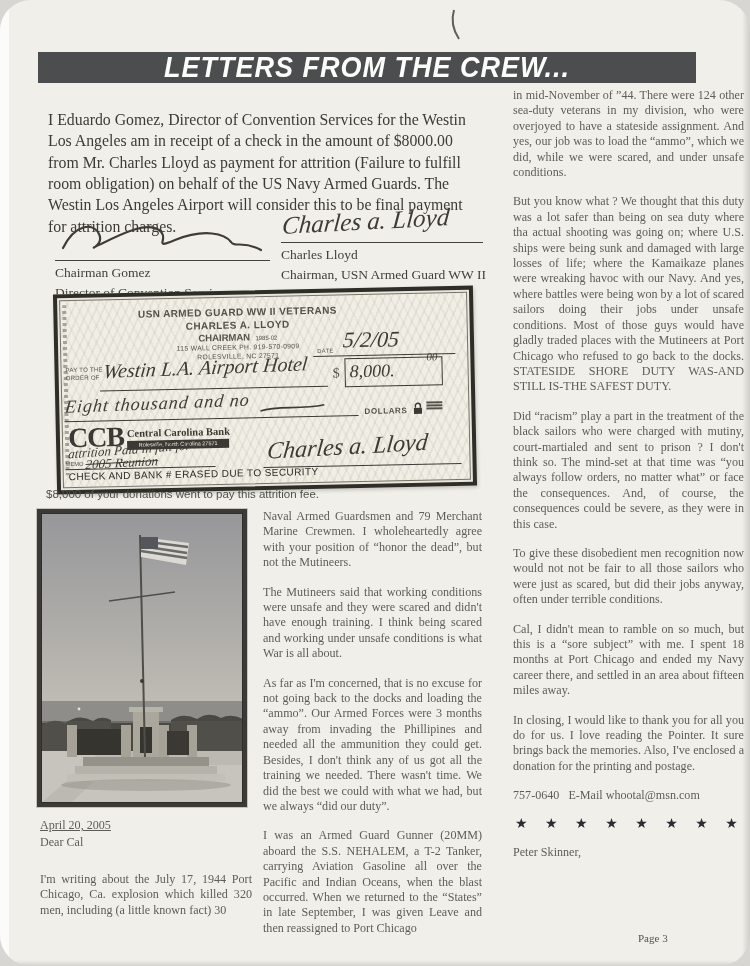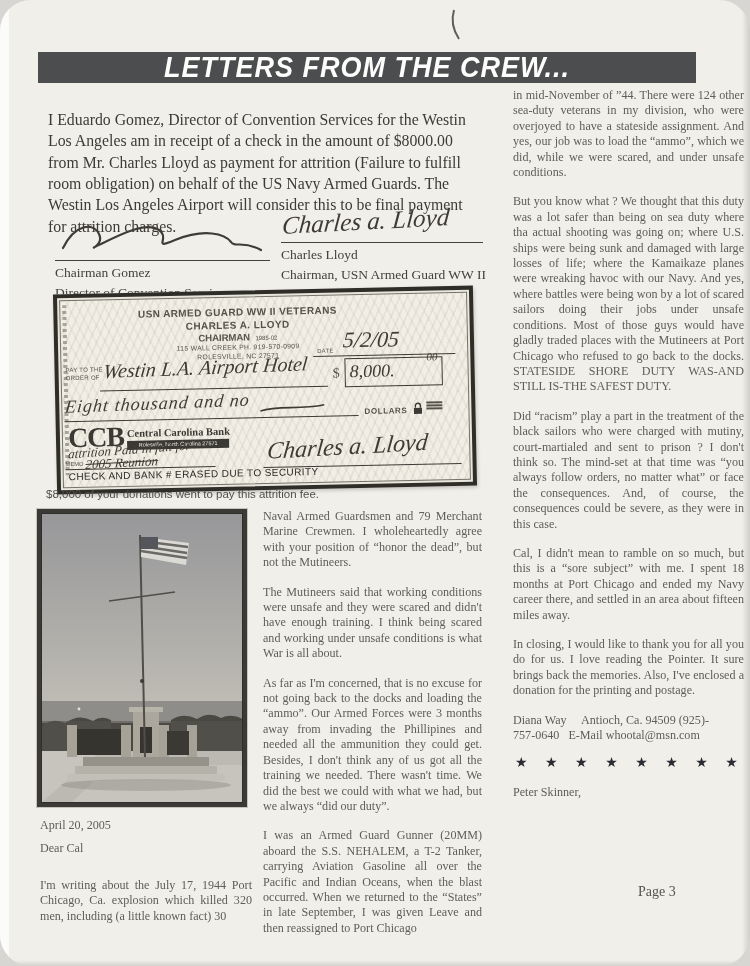--- a/index.html
+++ b/index.html
@@ -85,28 +85,28 @@
   }
 
   
   .photo { position:absolute; left:37px; top:509px; width:210px; height:298px;
     background:#3b3a36; padding:4px; box-sizing:border-box; box-shadow:0 0 0 1px #c7c4bd; }
 
   
   .col { position:absolute; text-align:justify; font-size:12.1px; line-height:15.4px; color:#5e5d58; }
   .col p { margin:0 0 14px 0; }
   .col1 { left:40px; top:818px; width:212px; }
-  .col1 .date-line { margin-bottom:8px; }
+  .col1 .date-line { margin-bottom:2px;text-decoration:underline; }
   .col1 .salutation { margin-bottom:21px; }
   .col2 { left:263px; top:509px; width:219px; height:450px; overflow:hidden; }
   .col3 { left:489px; top:88px; width:231px; height:870px; overflow:hidden;margin-left:24px; }
   .sincerely { margin:0 0 0 42px; }
   .pre { white-space:pre-wrap; }
   .stars { font-size:14px; word-spacing:14px; color:#2b2c33; margin:12px 0 14px 2px; }
-  .page-number { position:absolute; left:638px; top:884px; font-size:14px; color:#55544f; }
+  .page-number { position:absolute; left:638px; top:932px; font-size:11px; color:#55544f; }
   .pen-mark { position:absolute; left:444px; top:6px; }
 </style>
 </head>
 <body>
 
 <div class="page">
   <div class="edge-left"></div>
   <div class="edge-right"></div>
   <div class="edge-bottom"></div>
 
@@ -254,22 +254,22 @@
     <p>Naval Armed Guardsmen and 79 Merchant Marine Crewmen. I wholeheartedly agree with your position of “honor the dead”, but not the Mutineers.</p>
     <p>The Mutineers said that working conditions were unsafe and they were scared and didn't have enough training. I think being scared and working under unsafe conditions is what War is all about.</p>
     <p>As far as I'm concerned, that is no excuse for not going back to the docks and loading the “ammo”. Our Armed Forces were 3 months away from invading the Phillipines and needed all the ammunition they could get. Besides, I don't think any of us got all the training we needed. There wasn't time. We did the best we could with what we had, but we always “did our duty”.</p>
     <p>I was an Armed Guard Gunner (20MM) aboard the S.S. NEHALEM, a T-2 Tanker, carrying Aviation Gasoline all over the Pacific and Indian Oceans, when the blast occurred. When we returned to the “States” in late September, I was given Leave and then reassigned to Port Chicago</p>
   </div>
 
   <div class="col col3">
     <p>in mid-November of ”44. There were 124 other sea-duty veterans in my division, who were overjoyed to have a stateside assignment. And yes, our job was to load the “ammo”, which we did, while we were scared, and under unsafe conditions.</p>
     <p>But you know what ? We thought that this duty was a lot safer than being on sea duty where tha actual shooting was going on; where U.S. ships were being sunk and damaged with large losses of life; where the Kamaikaze planes were wreaking havoc with our Navy. And yes, where battles were being won by a lot of scared sailors doing their jobs under unsafe conditions. Most of those guys would have gladly traded places with the Mutineers at Port Chicago who refused to go back to the docks. STATESIDE SHORE DUTY WAS-AND STILL IS-THE SAFEST DUTY.</p>
     <p>Did “racism” play a part in the treatment of the black sailors who were charged with mutiny, court-martialed and sent to prison ? I don't think so. The mind-set at that time was “you always follow orders, no matter what” or face the consequences. And, of course, the consequences could be severe, as they were in this case.</p>
+    <p>To give these disobedient men recognition now would not not be fair to all those sailors who were just as scared, but did their jobs anyway, often under terrible conditions.</p>
     <p>Cal, I didn't mean to ramble on so much, but this is a “sore subject” with me. I spent 18 months at Port Chicago and ended my Navy career there, and settled in an area about fifteen miles away.</p>
     <p>In closing, I would like to thank you for all you do for us. I love reading the Pointer. It sure brings back the memories. Also, I've enclosed a donation for the printing and postage.</p>
-    <div class="pre">Diana Way     Antioch, Ca. 94509 (925)-</div>
     <div class="pre">757-0640   E-Mail whootal@msn.com</div>
     <div class="stars">★ ★ ★ ★ ★ ★ ★ ★</div>
     <div>Peter Skinner,</div>
   </div>
 
   <div class="page-number">Page 3</div>
 </div>
 
 </body></html>

